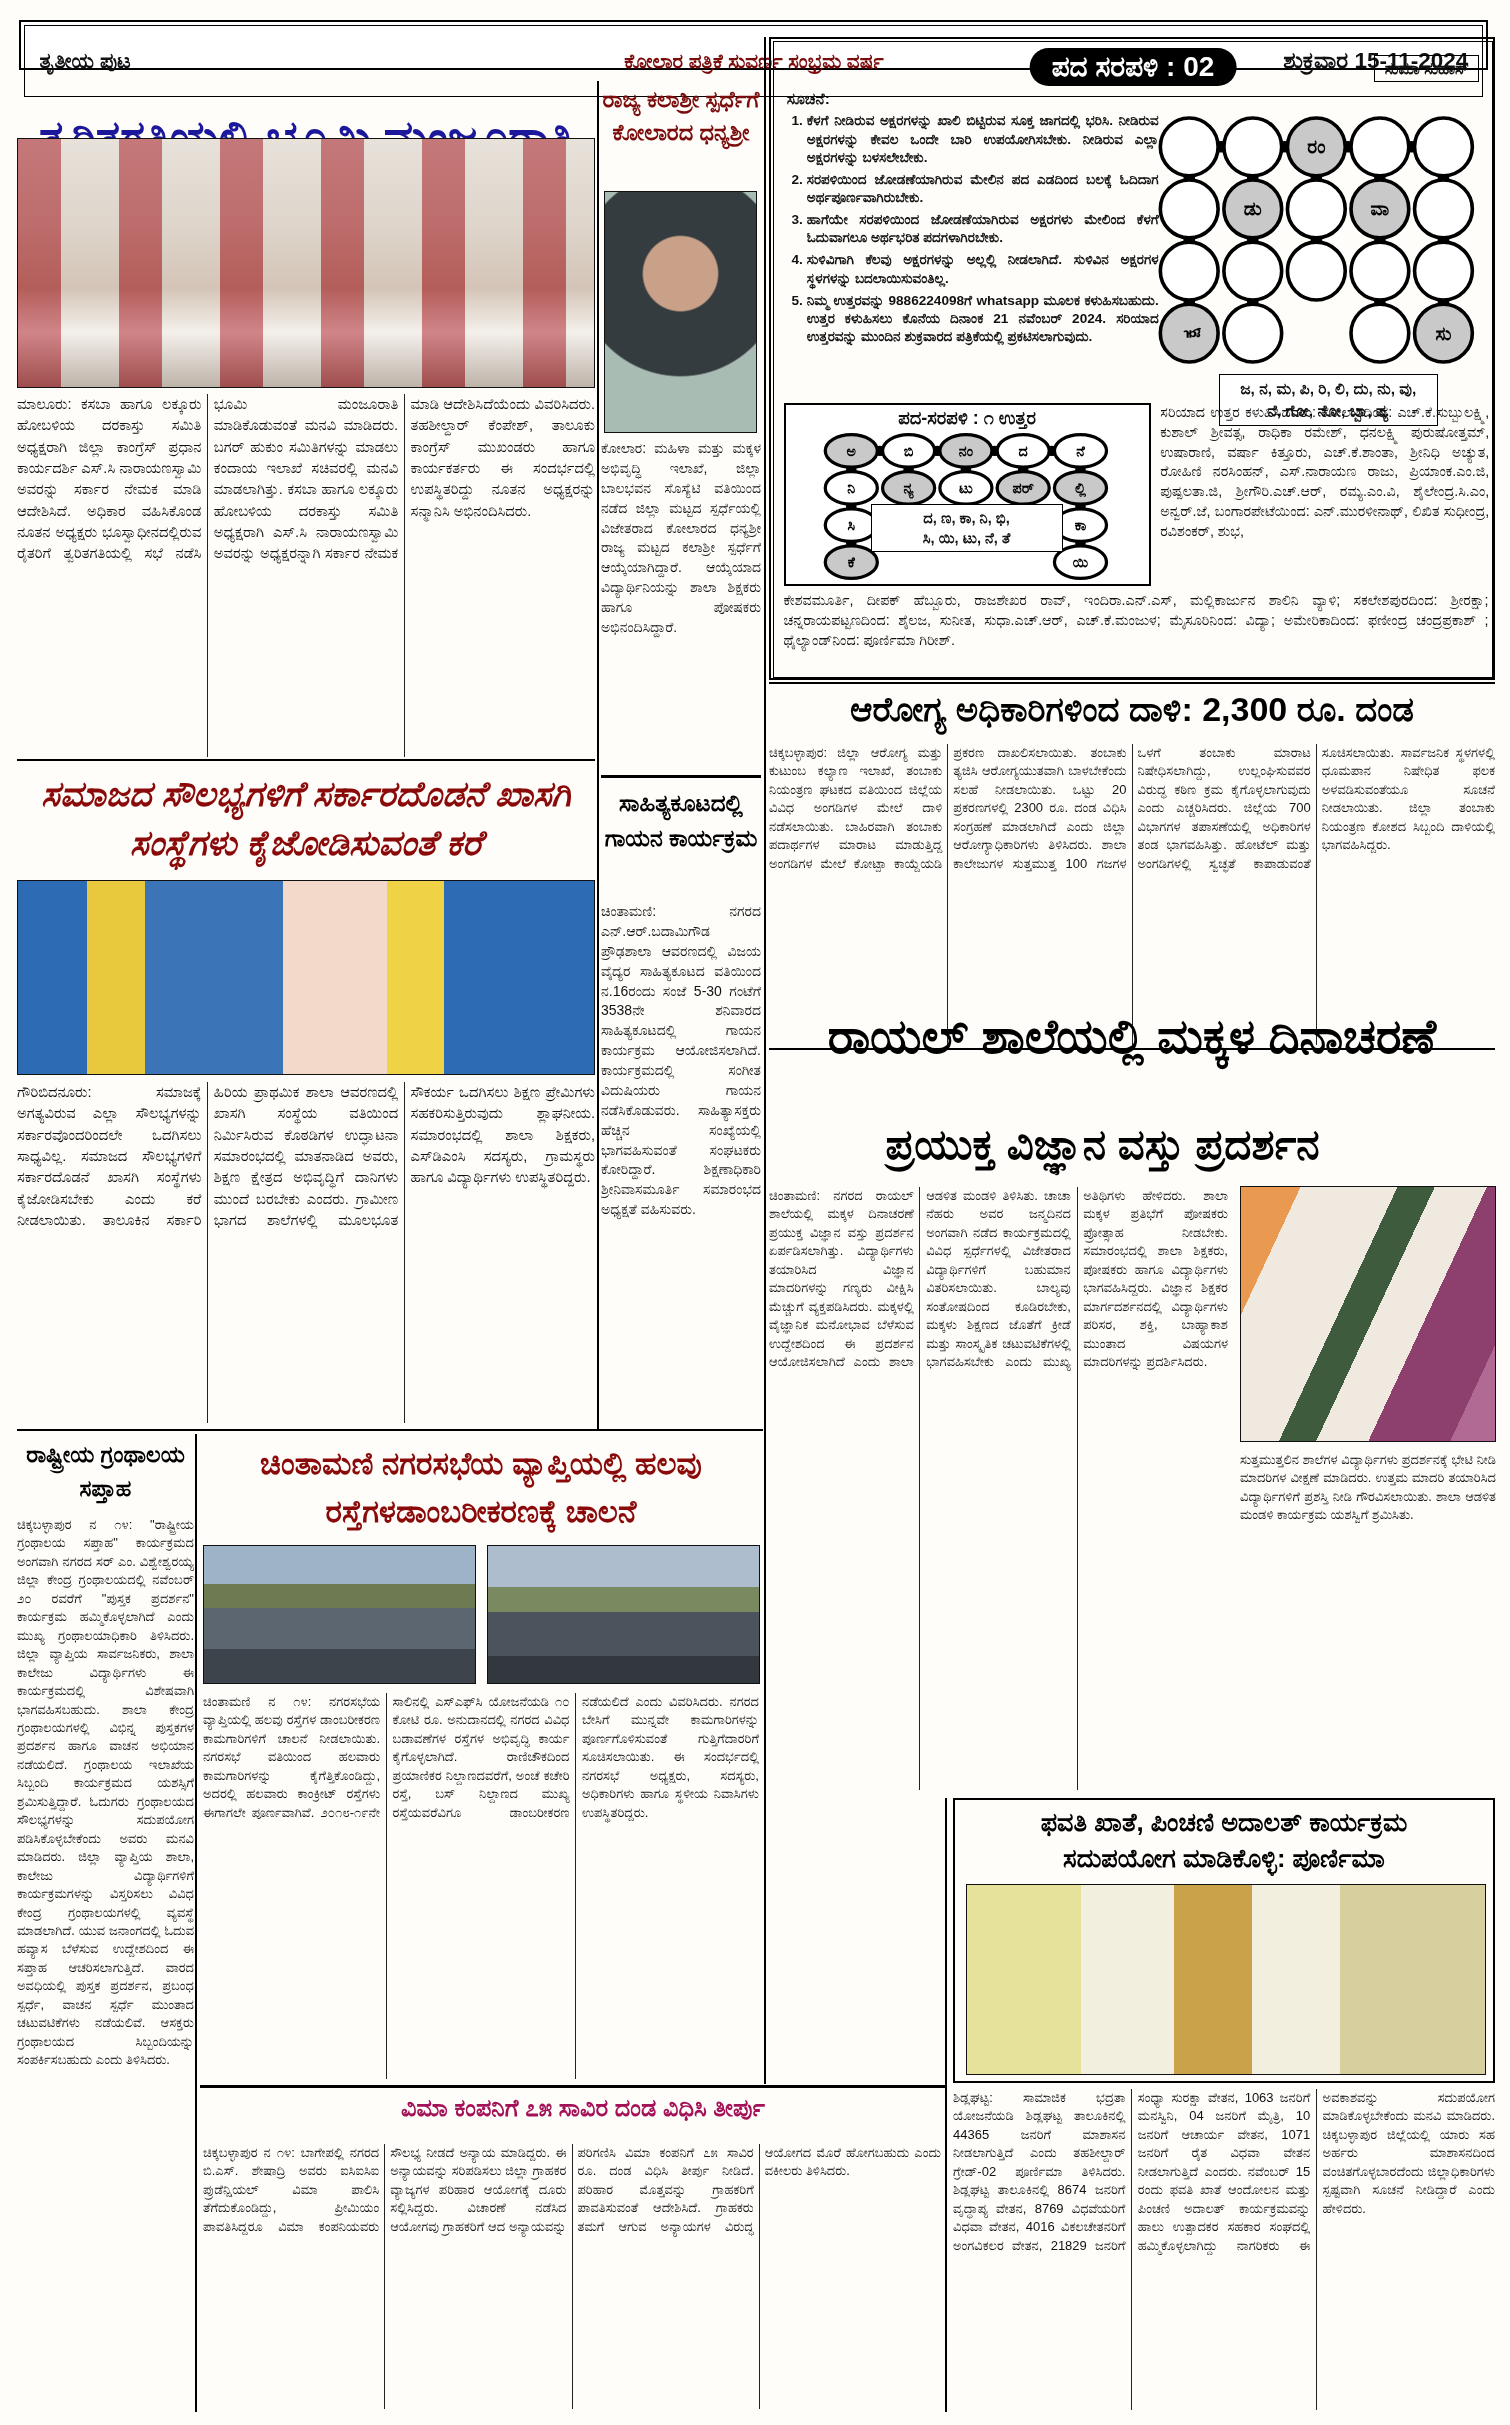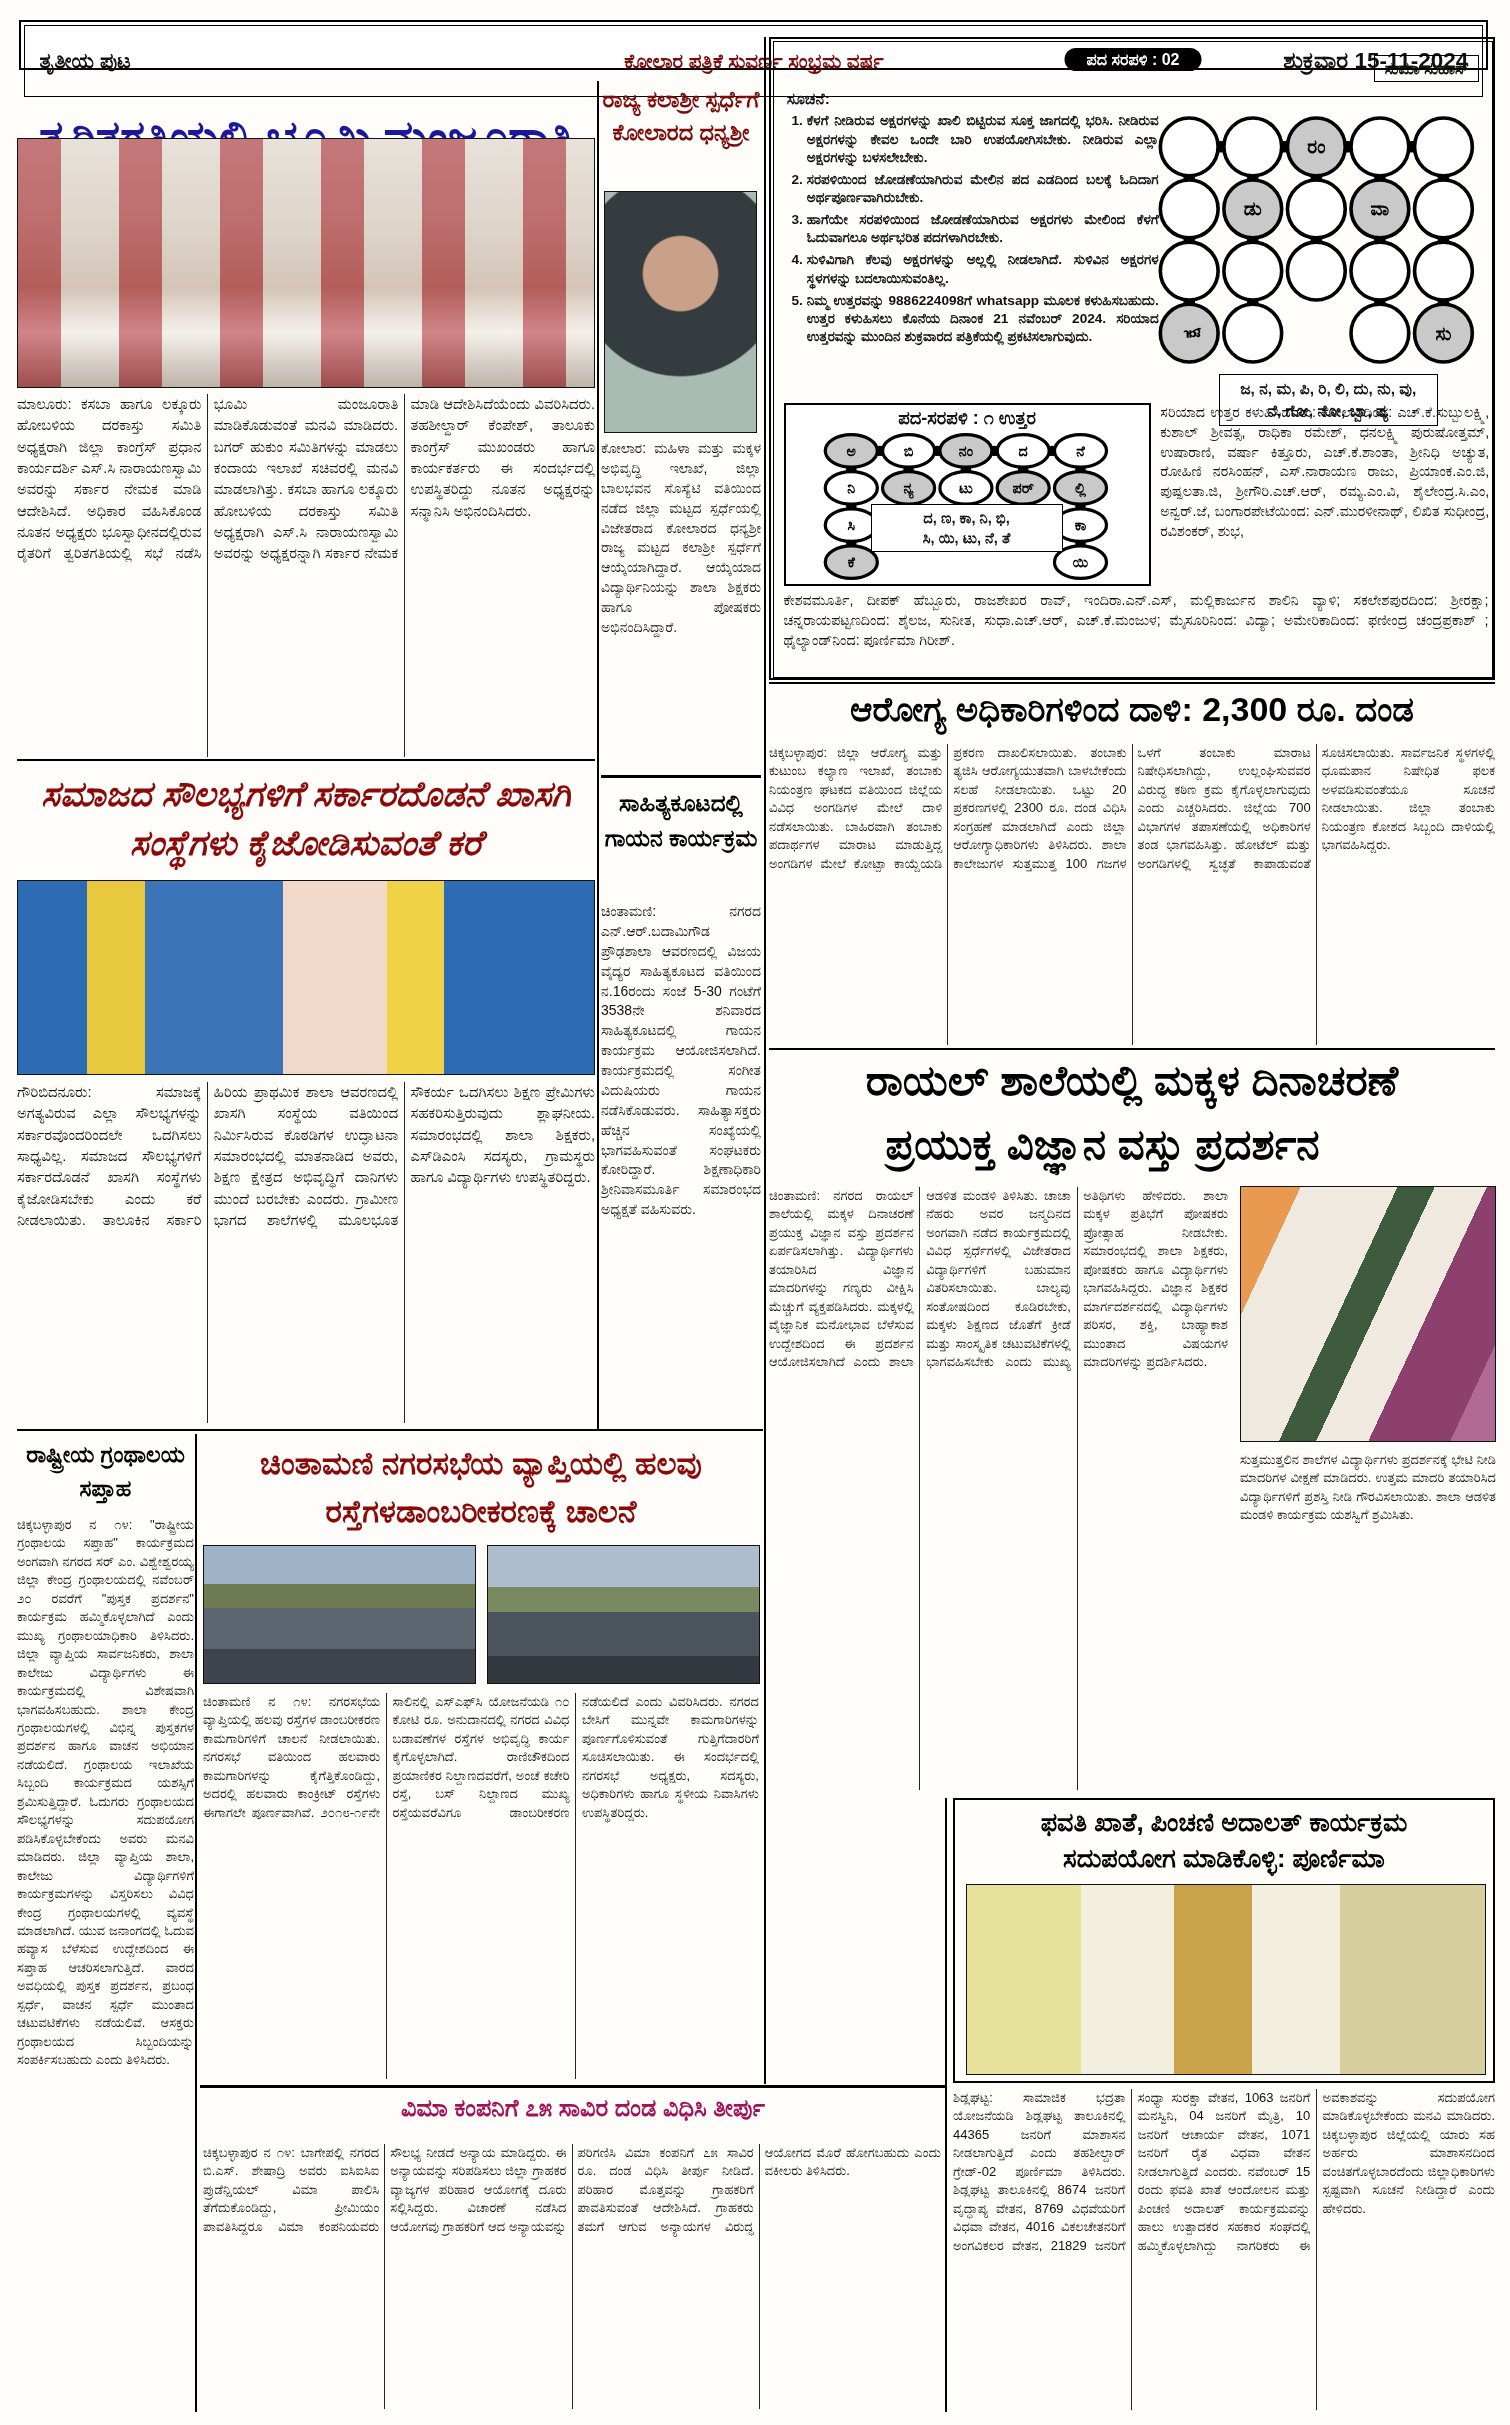--- a/index.html
+++ b/index.html
@@ -19,21 +19,21 @@
                   justify-content:space-between;padding:15px 14px;position:relative;}
   .masthead-inner .mid{position:absolute;left:50%;transform:translateX(-50%);}
   .hl{font-weight:bold;}
   .hl-blue{color:#1b189c;}
   .hl-red{color:#8a0a0a;}
   .hl-magenta{color:#a31258;}
   .hl-black{color:#000;}
   .puzzle-outer{border:2.3px solid #000;padding:2.3px;}
   .puzzle-inner{border:1.5px solid #000;width:100%;height:100%;position:relative;}
   .pill{background:#000;color:#fff;border-radius:23px;padding:2.3px 22px;
-        font-size:16px;font-weight:bold;white-space:nowrap;}
+        font-size:28px;font-weight:bold;white-space:nowrap;}
   .author-box{border:1.5px solid #000;padding:3.1px 9.3px;font-size:16.3px;font-weight:bold;}
   .instr{font-size:13.6px;line-height:1.34;font-weight:bold;text-align:justify;}
   .instr ol{margin:3.1px 0 0 0;padding-left:20px;}
   .instr li{margin-bottom:3.9px;}
   .bank-box{border:1.5px solid #000;font-size:15.5px;font-weight:bold;text-align:center;
             line-height:1.4;white-space:pre-line;background:#fff;}
   .ans-box{border:2.3px solid #000;position:relative;background:#fff;}
   .winners{font-size:14.3px;line-height:1.38;text-align:justify;overflow:hidden;}
 </style>
 </head>
@@ -194,21 +194,21 @@
 ಸಿ, ಯಿ, ಟು, ನೆ, ತೆ</div>
       </div>
       <div class="abs winners" style="left:386px;top:361px;width:329px;height:183px;">ಸರಿಯಾದ ಉತ್ತರ ಕಳುಹಿಸಿದವರು: ಕೋಲಾರದಿಂದ: ಎಚ್.ಕೆ.ಸುಬ್ಬುಲಕ್ಷ್ಮಿ, ಕುಶಾಲ್ ಶ್ರೀವತ್ಸ, ರಾಧಿಕಾ ರಮೇಶ್, ಧನಲಕ್ಷ್ಮಿ ಪುರುಷೋತ್ತಮ್, ಉಷಾರಾಣಿ, ವರ್ಷಾ ಕಿತ್ತೂರು, ಎಚ್.ಕೆ.ಶಾಂತಾ, ಶ್ರೀನಿಧಿ ಅಚ್ಯುತ, ರೋಹಿಣಿ ನರಸಿಂಹನ್, ಎಸ್.ನಾರಾಯಣ ರಾಜು, ಪ್ರಿಯಾಂಕ.ಎಂ.ಜಿ, ಪುಷ್ಪಲತಾ.ಜಿ, ಶ್ರೀಗೌರಿ.ಎಚ್.ಆರ್, ರಮ್ಯ.ಎಂ.ವಿ, ಶೈಲೇಂದ್ರ.ಸಿ.ಎಂ, ಅನ್ವರ್.ಜೆ, ಬಂಗಾರಪೇಟೆಯಿಂದ: ಎನ್.ಮುರಳೀನಾಥ್, ಲಿಖಿತ ಸುಧೀಂದ್ರ, ರವಿಶಂಕರ್, ಶುಭ,</div>
       <div class="abs winners" style="left:9.3px;top:549px;width:705px;height:82px;">ಕೇಶವಮೂರ್ತಿ, ದೀಪಕ್ ಹೆಬ್ಬೂರು, ರಾಜಶೇಖರ ರಾವ್, ಇಂದಿರಾ.ಎನ್.ಎಸ್, ಮಲ್ಲಿಕಾರ್ಜುನ ಶಾಲಿನಿ ವ್ಯಾಳಿ; ಸಕಲೇಶಪುರದಿಂದ: ಶ್ರೀರಕ್ಷಾ; ಚನ್ನರಾಯಪಟ್ಟಣದಿಂದ: ಶೈಲಜ, ಸುನೀತ, ಸುಧಾ.ಎಚ್.ಆರ್, ಎಚ್.ಕೆ.ಮಂಜುಳ; ಮೈಸೂರಿನಿಂದ: ವಿದ್ಯಾ; ಅಮೇರಿಕಾದಿಂದ: ಫಣೀಂದ್ರ ಚಂದ್ರಪ್ರಕಾಶ್ ; ಥೈಲ್ಯಾಂಡ್‌ನಿಂದ: ಪೂರ್ಣಿಮಾ ಗಿರೀಶ್.</div>
     </div>
   </div>
 
   <div class="abs hl hl-black center" style="left:769px;top:690px;width:726px;height:45px;font-size:34px;">ಆರೋಗ್ಯ ಅಧಿಕಾರಿಗಳಿಂದ ದಾಳಿ: 2,300 ರೂ. ದಂಡ</div>
   <div class="abs body-text cols-4" style="left:769px;top:744px;width:726px;height:301px;">ಚಿಕ್ಕಬಳ್ಳಾಪುರ: ಜಿಲ್ಲಾ ಆರೋಗ್ಯ ಮತ್ತು ಕುಟುಂಬ ಕಲ್ಯಾಣ ಇಲಾಖೆ, ತಂಬಾಕು ನಿಯಂತ್ರಣ ಘಟಕದ ವತಿಯಿಂದ ಜಿಲ್ಲೆಯ ವಿವಿಧ ಅಂಗಡಿಗಳ ಮೇಲೆ ದಾಳಿ ನಡೆಸಲಾಯಿತು. ಬಾಹಿರವಾಗಿ ತಂಬಾಕು ಪದಾರ್ಥಗಳ ಮಾರಾಟ ಮಾಡುತ್ತಿದ್ದ ಅಂಗಡಿಗಳ ಮೇಲೆ ಕೋಟ್ಪಾ ಕಾಯ್ದೆಯಡಿ ಪ್ರಕರಣ ದಾಖಲಿಸಲಾಯಿತು. ತಂಬಾಕು ತ್ಯಜಿಸಿ ಆರೋಗ್ಯಯುತವಾಗಿ ಬಾಳಬೇಕೆಂದು ಸಲಹೆ ನೀಡಲಾಯಿತು. ಒಟ್ಟು 20 ಪ್ರಕರಣಗಳಲ್ಲಿ 2300 ರೂ. ದಂಡ ವಿಧಿಸಿ ಸಂಗ್ರಹಣೆ ಮಾಡಲಾಗಿದೆ ಎಂದು ಜಿಲ್ಲಾ ಆರೋಗ್ಯಾಧಿಕಾರಿಗಳು ತಿಳಿಸಿದರು. ಶಾಲಾ ಕಾಲೇಜುಗಳ ಸುತ್ತಮುತ್ತ 100 ಗಜಗಳ ಒಳಗೆ ತಂಬಾಕು ಮಾರಾಟ ನಿಷೇಧಿಸಲಾಗಿದ್ದು, ಉಲ್ಲಂಘಿಸುವವರ ವಿರುದ್ಧ ಕಠಿಣ ಕ್ರಮ ಕೈಗೊಳ್ಳಲಾಗುವುದು ಎಂದು ಎಚ್ಚರಿಸಿದರು. ಜಿಲ್ಲೆಯ 700 ವಿಭಾಗಗಳ ತಪಾಸಣೆಯಲ್ಲಿ ಅಧಿಕಾರಿಗಳ ತಂಡ ಭಾಗವಹಿಸಿತ್ತು. ಹೋಟೆಲ್ ಮತ್ತು ಅಂಗಡಿಗಳಲ್ಲಿ ಸ್ವಚ್ಛತೆ ಕಾಪಾಡುವಂತೆ ಸೂಚಿಸಲಾಯಿತು. ಸಾರ್ವಜನಿಕ ಸ್ಥಳಗಳಲ್ಲಿ ಧೂಮಪಾನ ನಿಷೇಧಿತ ಫಲಕ ಅಳವಡಿಸುವಂತೆಯೂ ಸೂಚನೆ ನೀಡಲಾಯಿತು. ಜಿಲ್ಲಾ ತಂಬಾಕು ನಿಯಂತ್ರಣ ಕೋಶದ ಸಿಬ್ಬಂದಿ ದಾಳಿಯಲ್ಲಿ ಭಾಗವಹಿಸಿದ್ದರು.</div>
 
-  <div class="abs hl hl-black center" style="left:769px;top:1057px;width:726px;height:59px;font-size:42px;">ರಾಯಲ್ ಶಾಲೆಯಲ್ಲಿ ಮಕ್ಕಳ ದಿನಾಚರಣೆ</div>
+  <div class="abs hl hl-black center" style="left:769px;top:1009px;width:726px;height:59px;font-size:48px;">ರಾಯಲ್ ಶಾಲೆಯಲ್ಲಿ ಮಕ್ಕಳ ದಿನಾಚರಣೆ</div>
   <div class="abs hl hl-black center" style="left:785px;top:1121px;width:635px;height:59px;font-size:42px;">ಪ್ರಯುಕ್ತ ವಿಜ್ಞಾನ ವಸ್ತು ಪ್ರದರ್ಶನ</div>
   <div class="abs photo" style="left:1240px;top:1186px;width:256px;height:256px;background:
        linear-gradient(115deg,#e99950 0 16%,#efe9e0 16% 42%,#3f5b3e 42% 52%,#efe9e0 52% 66%,#8d3f6e 66% 88%,#b06a93 88%);"></div>
   <div class="abs body-text cols-3" style="left:769px;top:1187px;width:459px;height:603px;">ಚಿಂತಾಮಣಿ: ನಗರದ ರಾಯಲ್ ಶಾಲೆಯಲ್ಲಿ ಮಕ್ಕಳ ದಿನಾಚರಣೆ ಪ್ರಯುಕ್ತ ವಿಜ್ಞಾನ ವಸ್ತು ಪ್ರದರ್ಶನ ಏರ್ಪಡಿಸಲಾಗಿತ್ತು. ವಿದ್ಯಾರ್ಥಿಗಳು ತಯಾರಿಸಿದ ವಿಜ್ಞಾನ ಮಾದರಿಗಳನ್ನು ಗಣ್ಯರು ವೀಕ್ಷಿಸಿ ಮೆಚ್ಚುಗೆ ವ್ಯಕ್ತಪಡಿಸಿದರು. ಮಕ್ಕಳಲ್ಲಿ ವೈಜ್ಞಾನಿಕ ಮನೋಭಾವ ಬೆಳೆಸುವ ಉದ್ದೇಶದಿಂದ ಈ ಪ್ರದರ್ಶನ ಆಯೋಜಿಸಲಾಗಿದೆ ಎಂದು ಶಾಲಾ ಆಡಳಿತ ಮಂಡಳಿ ತಿಳಿಸಿತು. ಚಾಚಾ ನೆಹರು ಅವರ ಜನ್ಮದಿನದ ಅಂಗವಾಗಿ ನಡೆದ ಕಾರ್ಯಕ್ರಮದಲ್ಲಿ ವಿವಿಧ ಸ್ಪರ್ಧೆಗಳಲ್ಲಿ ವಿಜೇತರಾದ ವಿದ್ಯಾರ್ಥಿಗಳಿಗೆ ಬಹುಮಾನ ವಿತರಿಸಲಾಯಿತು. ಬಾಲ್ಯವು ಸಂತೋಷದಿಂದ ಕೂಡಿರಬೇಕು, ಮಕ್ಕಳು ಶಿಕ್ಷಣದ ಜೊತೆಗೆ ಕ್ರೀಡೆ ಮತ್ತು ಸಾಂಸ್ಕೃತಿಕ ಚಟುವಟಿಕೆಗಳಲ್ಲಿ ಭಾಗವಹಿಸಬೇಕು ಎಂದು ಮುಖ್ಯ ಅತಿಥಿಗಳು ಹೇಳಿದರು. ಶಾಲಾ ಮಕ್ಕಳ ಪ್ರತಿಭೆಗೆ ಪೋಷಕರು ಪ್ರೋತ್ಸಾಹ ನೀಡಬೇಕು. ಸಮಾರಂಭದಲ್ಲಿ ಶಾಲಾ ಶಿಕ್ಷಕರು, ಪೋಷಕರು ಹಾಗೂ ವಿದ್ಯಾರ್ಥಿಗಳು ಭಾಗವಹಿಸಿದ್ದರು. ವಿಜ್ಞಾನ ಶಿಕ್ಷಕರ ಮಾರ್ಗದರ್ಶನದಲ್ಲಿ ವಿದ್ಯಾರ್ಥಿಗಳು ಪರಿಸರ, ಶಕ್ತಿ, ಬಾಹ್ಯಾಕಾಶ ಮುಂತಾದ ವಿಷಯಗಳ ಮಾದರಿಗಳನ್ನು ಪ್ರದರ್ಶಿಸಿದರು.</div>
   <div class="abs body-text" style="left:1240px;top:1451px;width:256px;height:339px;">ಸುತ್ತಮುತ್ತಲಿನ ಶಾಲೆಗಳ ವಿದ್ಯಾರ್ಥಿಗಳು ಪ್ರದರ್ಶನಕ್ಕೆ ಭೇಟಿ ನೀಡಿ ಮಾದರಿಗಳ ವೀಕ್ಷಣೆ ಮಾಡಿದರು. ಉತ್ತಮ ಮಾದರಿ ತಯಾರಿಸಿದ ವಿದ್ಯಾರ್ಥಿಗಳಿಗೆ ಪ್ರಶಸ್ತಿ ನೀಡಿ ಗೌರವಿಸಲಾಯಿತು. ಶಾಲಾ ಆಡಳಿತ ಮಂಡಳಿ ಕಾರ್ಯಕ್ರಮ ಯಶಸ್ವಿಗೆ ಶ್ರಮಿಸಿತು.</div>
 
   <div class="abs hl hl-black center" style="left:17px;top:1438px;width:177px;height:71px;font-size:22.5px;line-height:1.5;">ರಾಷ್ಟ್ರೀಯ ಗ್ರಂಥಾಲಯ ಸಪ್ತಾಹ</div>
   <div class="abs body-text" style="left:17px;top:1516px;width:177px;height:891px;font-size:13px;">ಚಿಕ್ಕಬಳ್ಳಾಪುರ ನ ೧೪: "ರಾಷ್ಟ್ರೀಯ ಗ್ರಂಥಾಲಯ ಸಪ್ತಾಹ" ಕಾರ್ಯಕ್ರಮದ ಅಂಗವಾಗಿ ನಗರದ ಸರ್ ಎಂ. ವಿಶ್ವೇಶ್ವರಯ್ಯ ಜಿಲ್ಲಾ ಕೇಂದ್ರ ಗ್ರಂಥಾಲಯದಲ್ಲಿ ನವೆಂಬರ್ ೨೦ ರವರೆಗೆ "ಪುಸ್ತಕ ಪ್ರದರ್ಶನ" ಕಾರ್ಯಕ್ರಮ ಹಮ್ಮಿಕೊಳ್ಳಲಾಗಿದೆ ಎಂದು ಮುಖ್ಯ ಗ್ರಂಥಾಲಯಾಧಿಕಾರಿ ತಿಳಿಸಿದರು. ಜಿಲ್ಲಾ ವ್ಯಾಪ್ತಿಯ ಸಾರ್ವಜನಿಕರು, ಶಾಲಾ ಕಾಲೇಜು ವಿದ್ಯಾರ್ಥಿಗಳು ಈ ಕಾರ್ಯಕ್ರಮದಲ್ಲಿ ವಿಶೇಷವಾಗಿ ಭಾಗವಹಿಸಬಹುದು. ಶಾಲಾ ಕೇಂದ್ರ ಗ್ರಂಥಾಲಯಗಳಲ್ಲಿ ವಿಭಿನ್ನ ಪುಸ್ತಕಗಳ ಪ್ರದರ್ಶನ ಹಾಗೂ ವಾಚನ ಅಭಿಯಾನ ನಡೆಯಲಿದೆ. ಗ್ರಂಥಾಲಯ ಇಲಾಖೆಯ ಸಿಬ್ಬಂದಿ ಕಾರ್ಯಕ್ರಮದ ಯಶಸ್ಸಿಗೆ ಶ್ರಮಿಸುತ್ತಿದ್ದಾರೆ. ಓದುಗರು ಗ್ರಂಥಾಲಯದ ಸೌಲಭ್ಯಗಳನ್ನು ಸದುಪಯೋಗ ಪಡಿಸಿಕೊಳ್ಳಬೇಕೆಂದು ಅವರು ಮನವಿ ಮಾಡಿದರು. ಜಿಲ್ಲಾ ವ್ಯಾಪ್ತಿಯ ಶಾಲಾ, ಕಾಲೇಜು ವಿದ್ಯಾರ್ಥಿಗಳಿಗೆ ಕಾರ್ಯಕ್ರಮಗಳನ್ನು ವಿಸ್ತರಿಸಲು ವಿವಿಧ ಕೇಂದ್ರ ಗ್ರಂಥಾಲಯಗಳಲ್ಲಿ ವ್ಯವಸ್ಥೆ ಮಾಡಲಾಗಿದೆ. ಯುವ ಜನಾಂಗದಲ್ಲಿ ಓದುವ ಹವ್ಯಾಸ ಬೆಳೆಸುವ ಉದ್ದೇಶದಿಂದ ಈ ಸಪ್ತಾಹ ಆಚರಿಸಲಾಗುತ್ತಿದೆ. ವಾರದ ಅವಧಿಯಲ್ಲಿ ಪುಸ್ತಕ ಪ್ರದರ್ಶನ, ಪ್ರಬಂಧ ಸ್ಪರ್ಧೆ, ವಾಚನ ಸ್ಪರ್ಧೆ ಮುಂತಾದ ಚಟುವಟಿಕೆಗಳು ನಡೆಯಲಿವೆ. ಆಸಕ್ತರು ಗ್ರಂಥಾಲಯದ ಸಿಬ್ಬಂದಿಯನ್ನು ಸಂಪರ್ಕಿಸಬಹುದು ಎಂದು ತಿಳಿಸಿದರು.</div>
 
   <div class="abs hl hl-red center" style="left:203px;top:1440px;width:556px;height:99px;font-size:31px;line-height:1.55;">ಚಿಂತಾಮಣಿ ನಗರಸಭೆಯ ವ್ಯಾಪ್ತಿಯಲ್ಲಿ ಹಲವು ರಸ್ತೆಗಳಡಾಂಬರೀಕರಣಕ್ಕೆ ಚಾಲನೆ</div>

